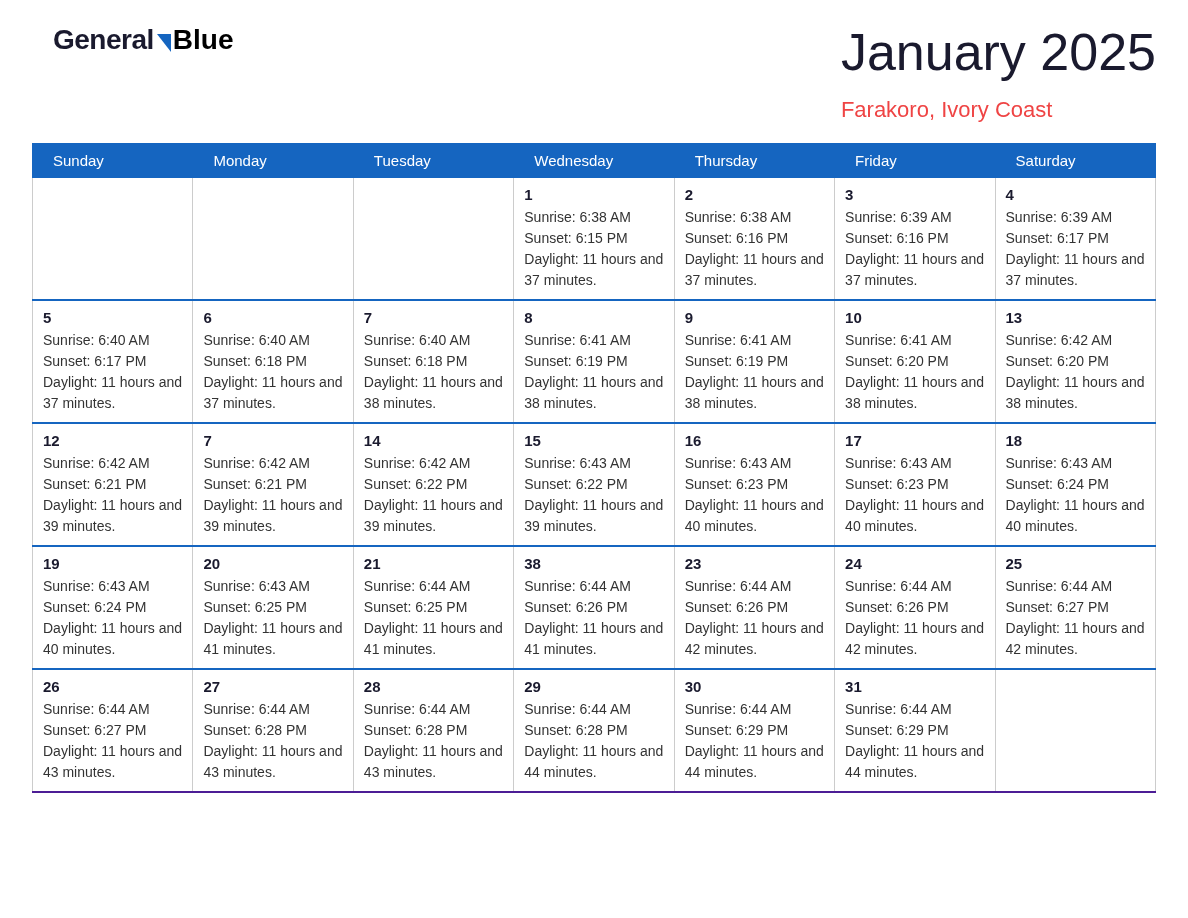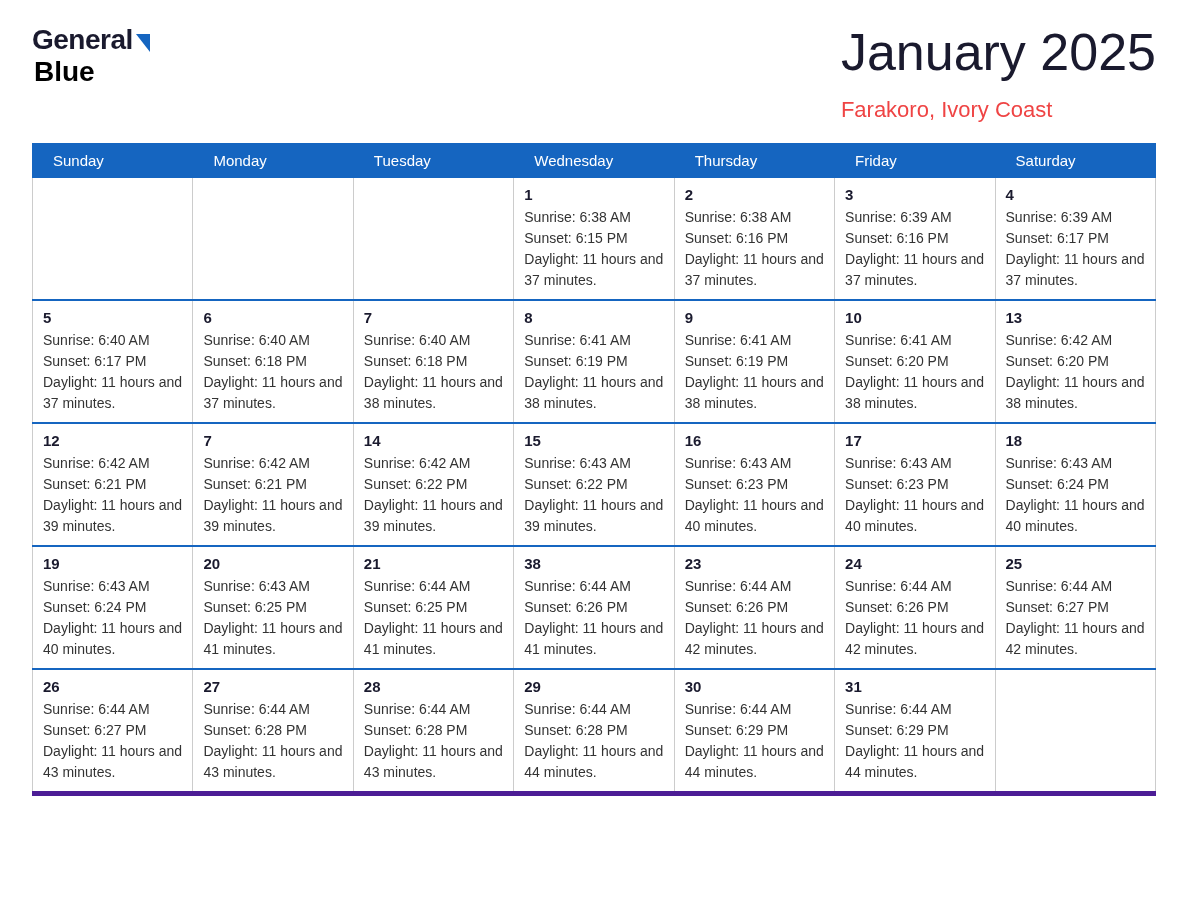--- a/index.html
+++ b/index.html
@@ -11,22 +11,23 @@
       min-height: 918px;
     }
     .header {
       display: flex;
       justify-content: space-between;
       align-items: flex-start;
       margin-bottom: 20px;
     }
     .logo {
       display: flex;
-      flex-direction: column;
+      flex-direction: row;
       align-items: flex-start;
+      margin-left: 21px;
     }
     .logo-top {
       display: flex;
       align-items: center;
     }
     .logo-general {
       font-size: 28px;
       font-weight: bold;
       color: #1a1a2e;
       letter-spacing: -0.5px;
@@ -95,21 +96,21 @@
       color: #1a1a2e;
       display: block;
       margin-bottom: 4px;
     }
     .day-info {
       font-size: 14px;
       color: #333;
       line-height: 1.5;
     }
     tbody tr:last-child {
-      border-bottom: 5px solid #4c1d95;
+      border-bottom: 2px solid #4c1d95;
     }
     .empty-cell {
       background: #fff;
     }
   </style>
 </head>
 <body>
 
 <div class="header">
   <div class="logo">

